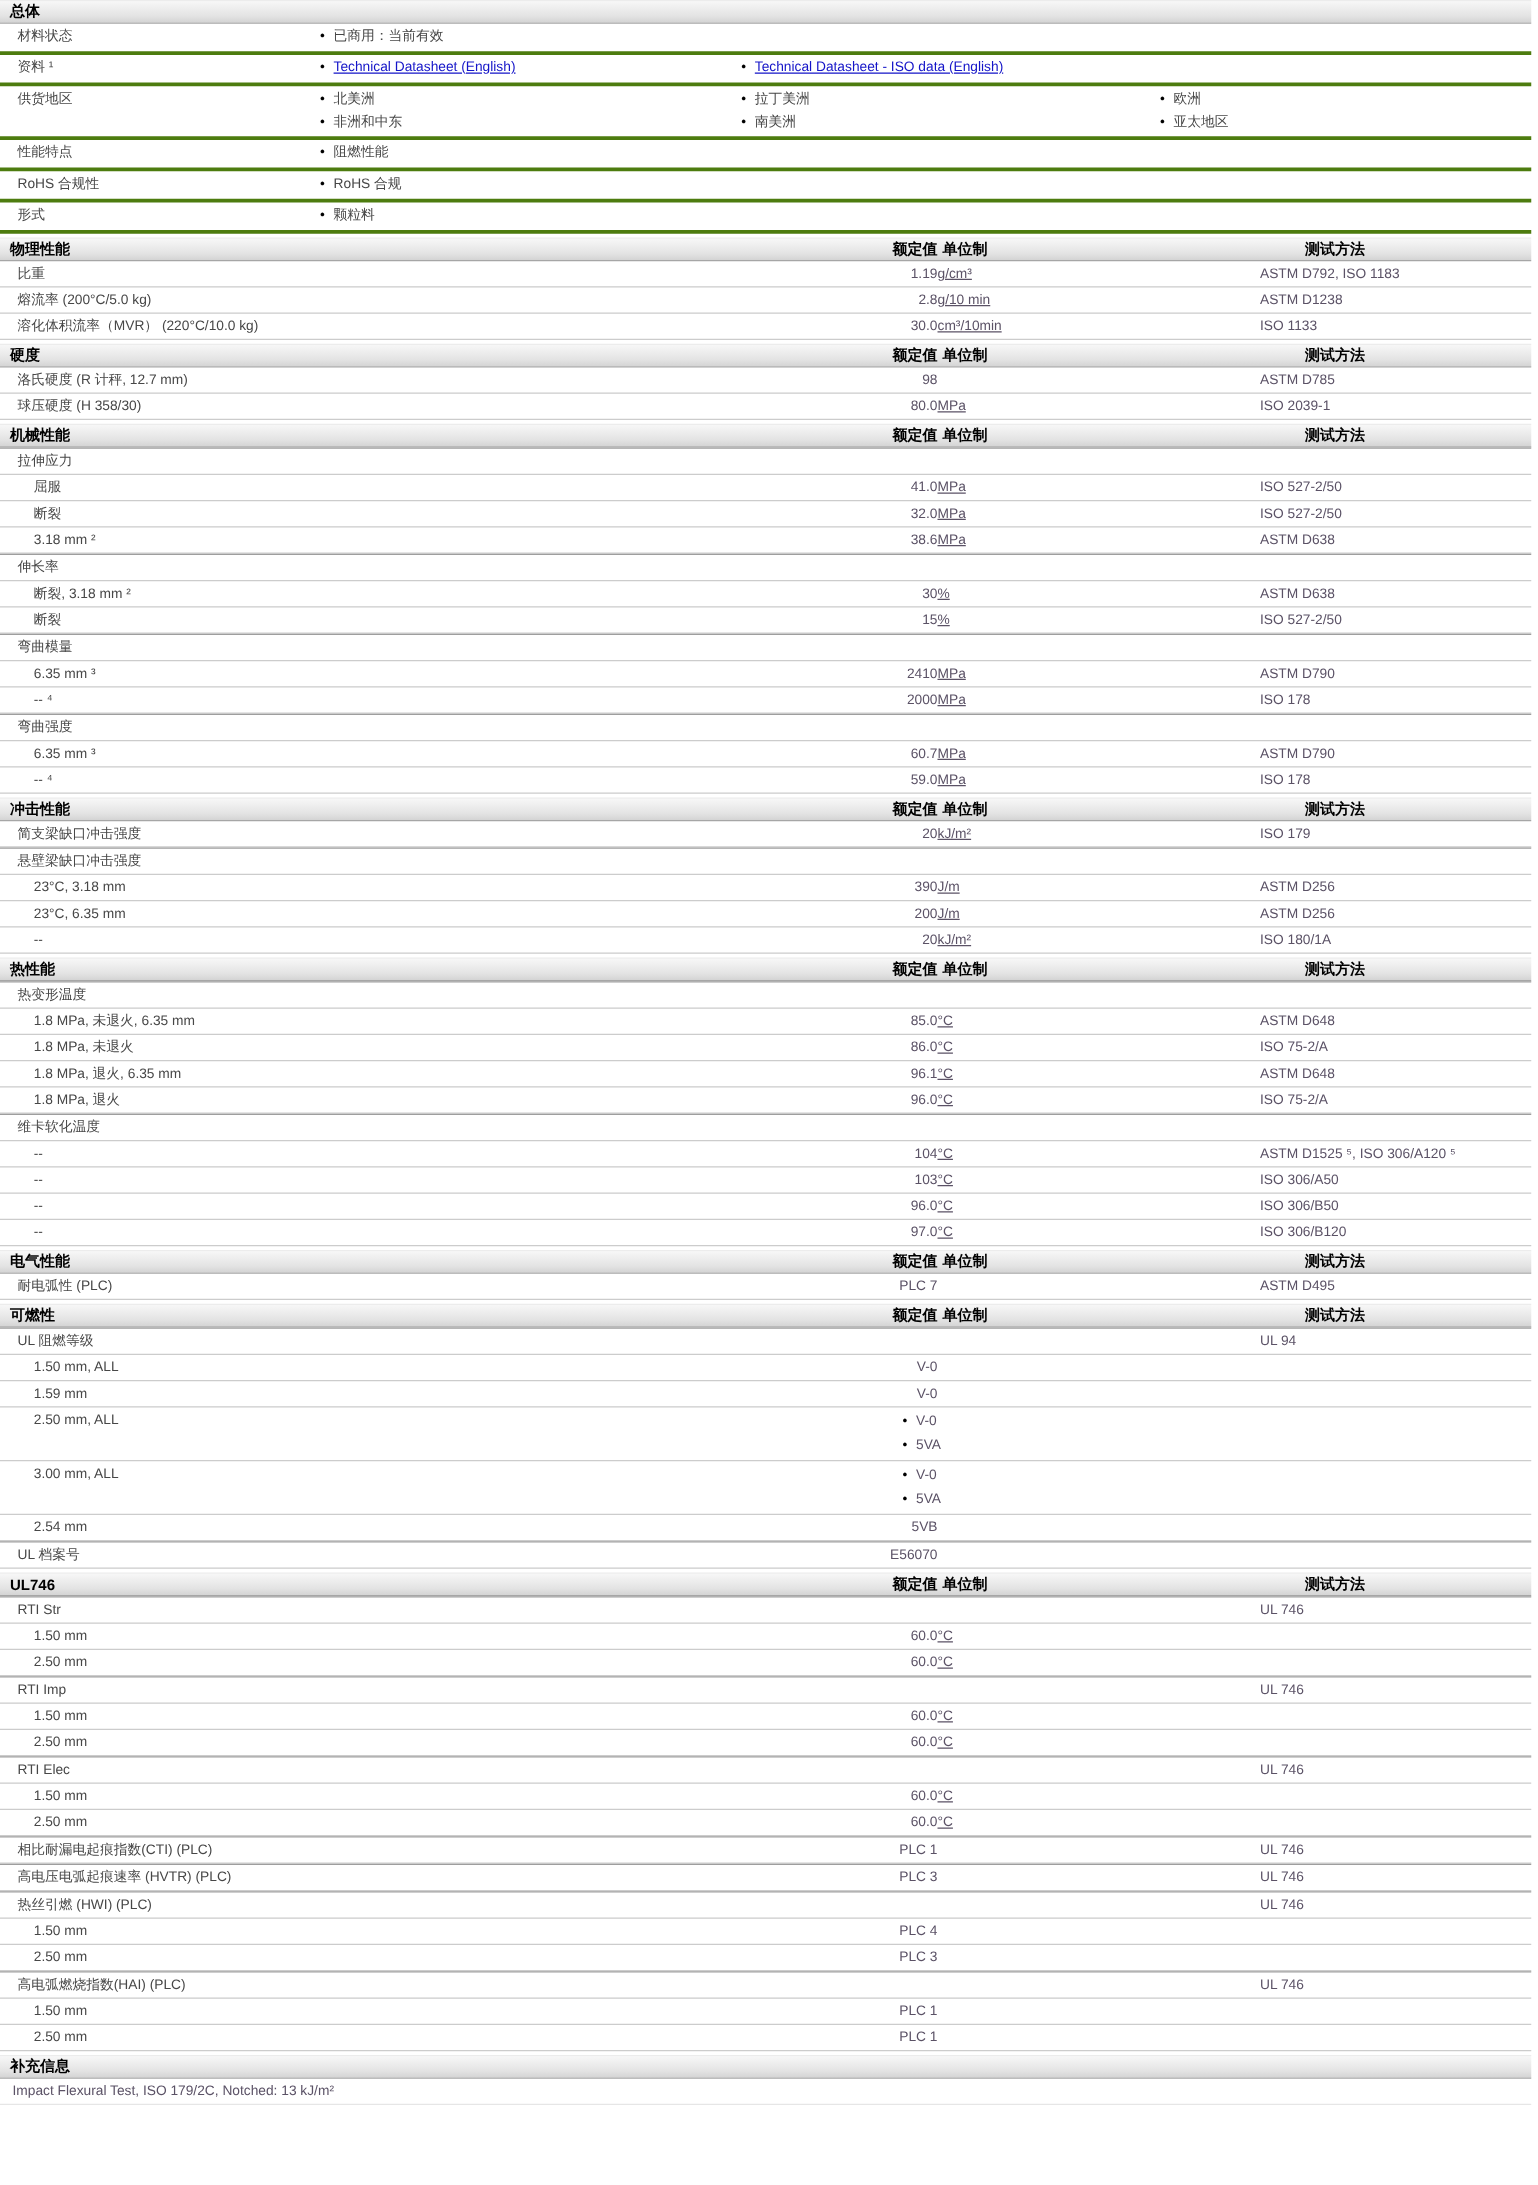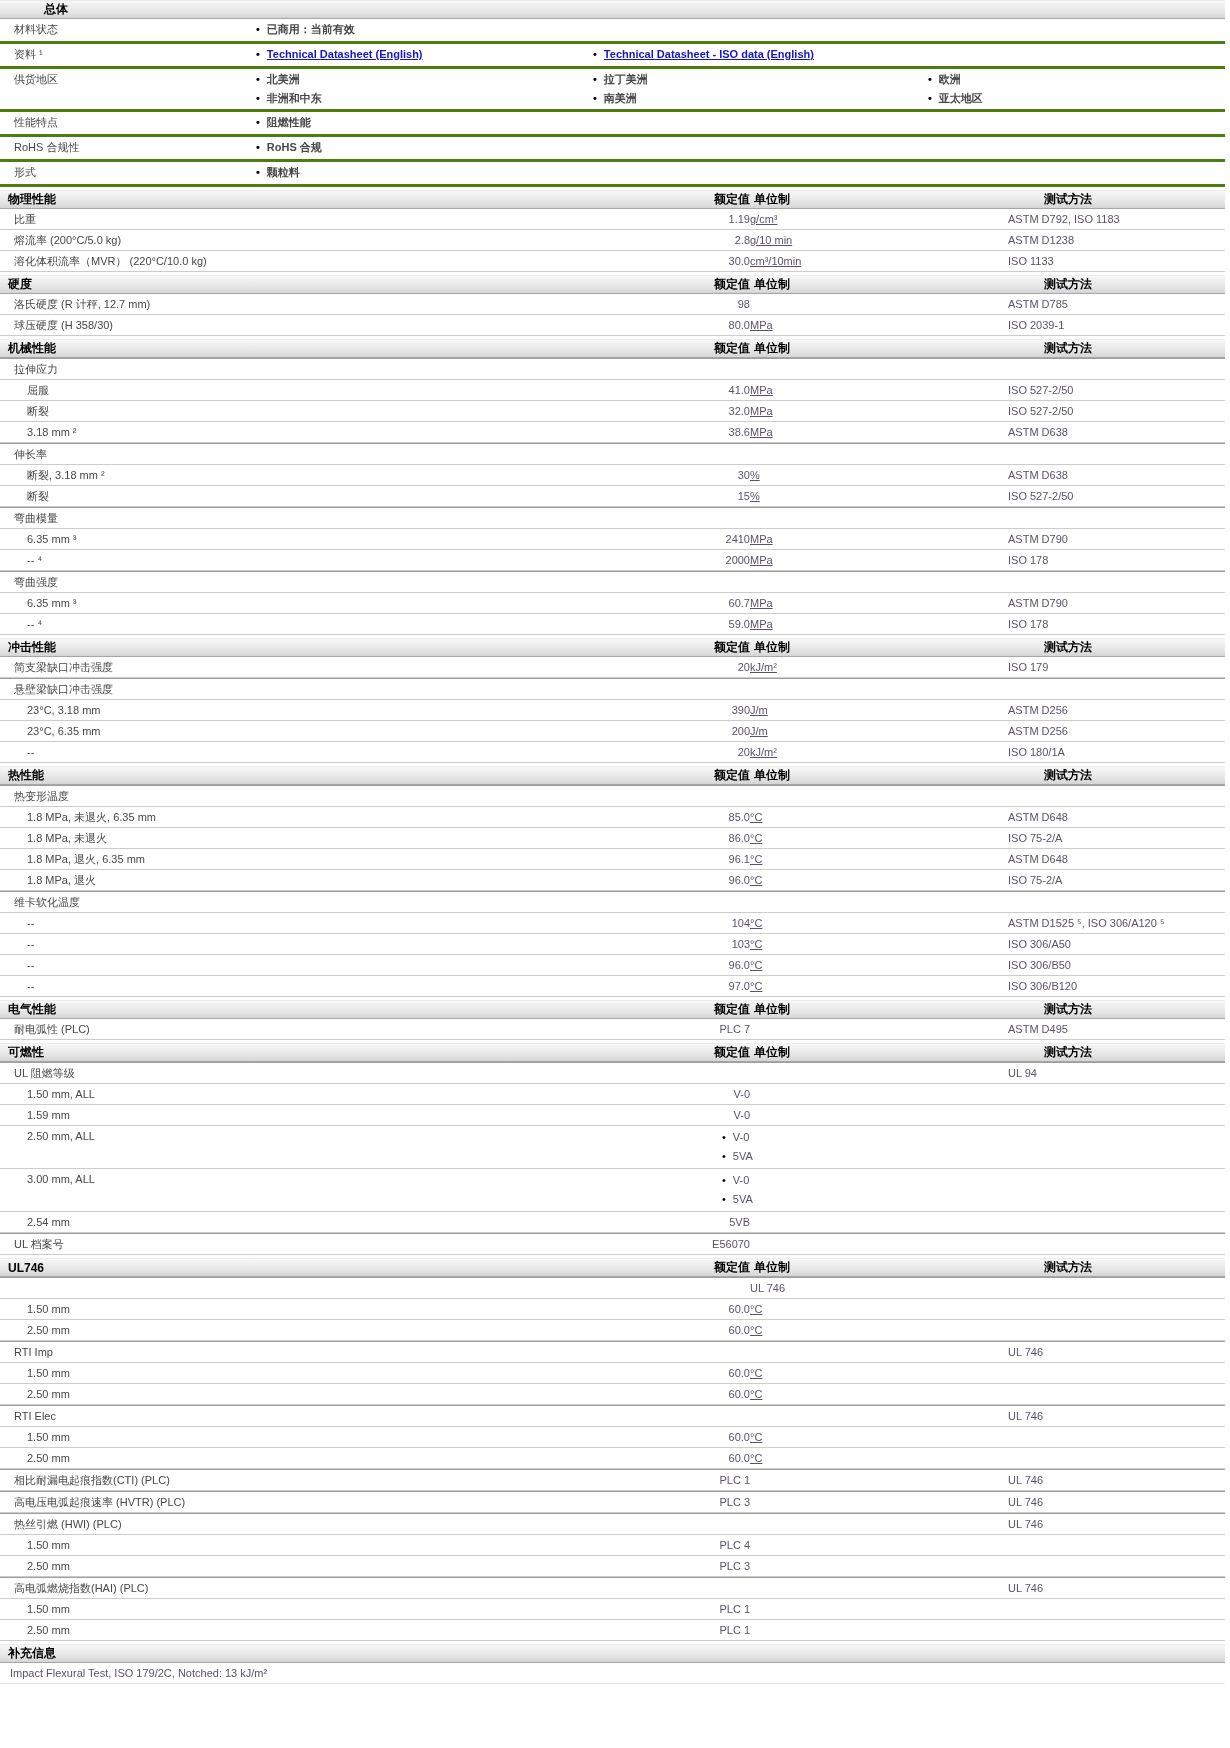--- a/index.html
+++ b/index.html
@@ -8,21 +8,21 @@
   .sheet { width:1225px; }
 
   
   .sec-header {
     display:grid; grid-template-columns:640px 110px 258px 1fr;
     align-items:center; height:17px; margin-top:3px;
     background:linear-gradient(180deg,#f7f7f7 0%,#e3e3e3 70%,#d4d4d4 100%);
     border-top:1px solid #ececec; border-bottom:1px solid #a6a6a6;
     font-weight:bold; font-size:12px; color:#000;
   }
-  .sec-header.first { margin-top:0;padding-left:36px; }
+  .sec-header.first { margin-top:0; }
   .sec-header .t  { padding-left:8px; white-space:nowrap; }
   .sec-header .vh { text-align:right; white-space:nowrap; }
   .sec-header .uh { padding-left:4px; white-space:nowrap; }
   .sec-header .th { white-space:nowrap;margin-left:36px; }
 
   
   .row {
     display:grid; grid-template-columns:640px 110px 258px 1fr;
     min-height:20px; line-height:20px;
     border-bottom:1px solid #cccccc;
@@ -39,21 +39,21 @@
   .bullet-item { white-space:nowrap; }
   .bullet-item::before { content:"\2022"; margin-right:7px; color:#000; }
 
   
   .g-row {
     display:grid; grid-template-columns:256px 337px 335px 1fr;
     min-height:20px; line-height:19px; padding:1px 0;
     border-bottom:3px solid #4d7c0f;
   }
   .g-row .g-label { padding-left:14px; color:#474747; white-space:nowrap; }
-  .g-cell { color:#474747;font-weight:bold; }
+  .g-cell { color:#474747; }
   a.link { color:#1414c8; text-decoration:underline; cursor:pointer; }
 
   
   .note-row { min-height:20px; line-height:20px; padding-left:10px; color:#5b5266; border-bottom:1px solid #e6e6e6; white-space:nowrap; }
 </style>
 </head>
 <body>
 
 <div class="sheet">
   <div id="tbl">
@@ -400,20 +400,21 @@
         <span class="unit"></span>
         <span class="test"></span>
       </div>
       <div class="sec-header">
         <span class="t">UL746</span>
         <span class="vh">额定值</span>
         <span class="uh">单位制</span>
         <span class="th">测试方法</span>
       </div>
       <div class="row strong">
+        <span class="name">RTI Str</span>
         <span class="val"></span>
         <span class="unit"></span>
         <span class="test">UL 746</span>
       </div>
       <div class="row indent">
         <span class="name">1.50 mm</span>
         <span class="val">60.0</span>
         <span class="unit">°C</span>
         <span class="test"></span>
       </div>

